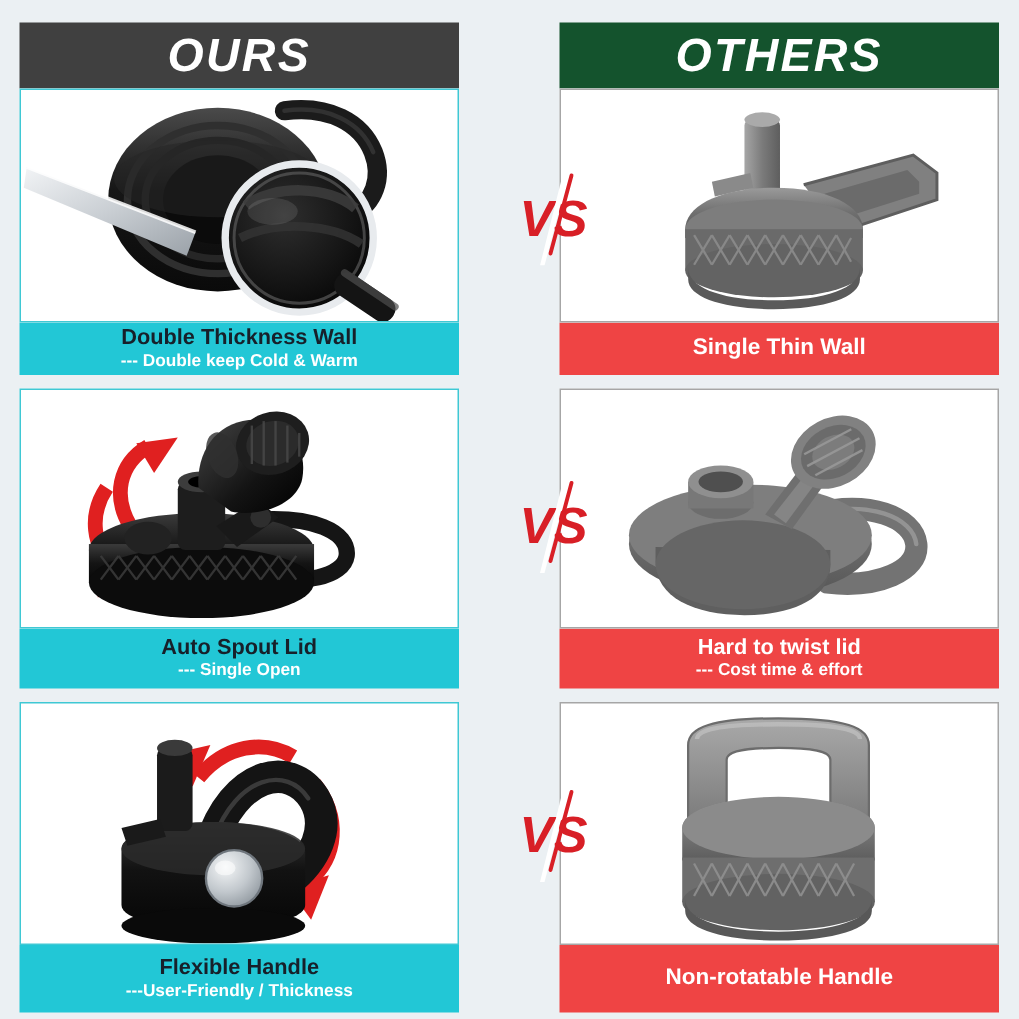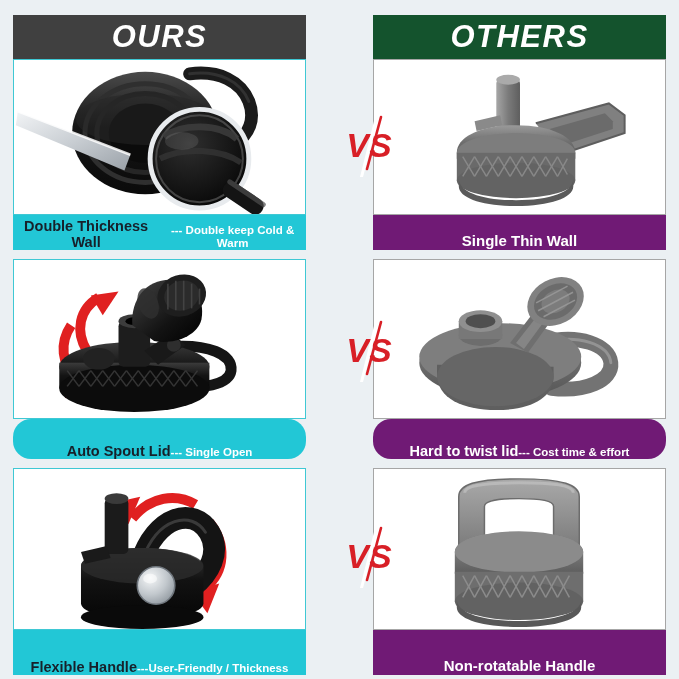--- a/index.html
+++ b/index.html
@@ -71,31 +71,31 @@
   .others .panel .stage { border: 1px solid #a6a6a6; }
 
   .panel.r1 .stage { height: 156px; }
   .panel.r2 .stage { height: 160px; }
   .panel.r3 .stage { height: 162px; }
 
   .caption {
     width: 100%;
     box-sizing: border-box;
     display: flex;
-    flex-direction: row;
-    align-items: flex-end;
+    flex-direction: column;
+    align-items: center;
     justify-content: center;
     text-align: center;
     line-height: 1.12;
   }
   .ours .caption   { background: #22c7d6; }
-  .others .caption { background: #701a75; }
+  .others .caption { background: #ef4444; }
 
   .panel.r1 .caption { height: 35px; }
-  .panel.r2 .caption { height: 40px; border-radius: 18px; }
+  .panel.r2 .caption { height: 40px; }
   .panel.r3 .caption { height: 45px; }
 
   .caption .title {
     font-size: 14.5px;
     font-weight: bold;
   }
   .ours .caption .title   { color: #17202a; }
   .others .caption .title { color: #ffffff; }
   .caption .subtitle {
     font-size: 11.5px;

